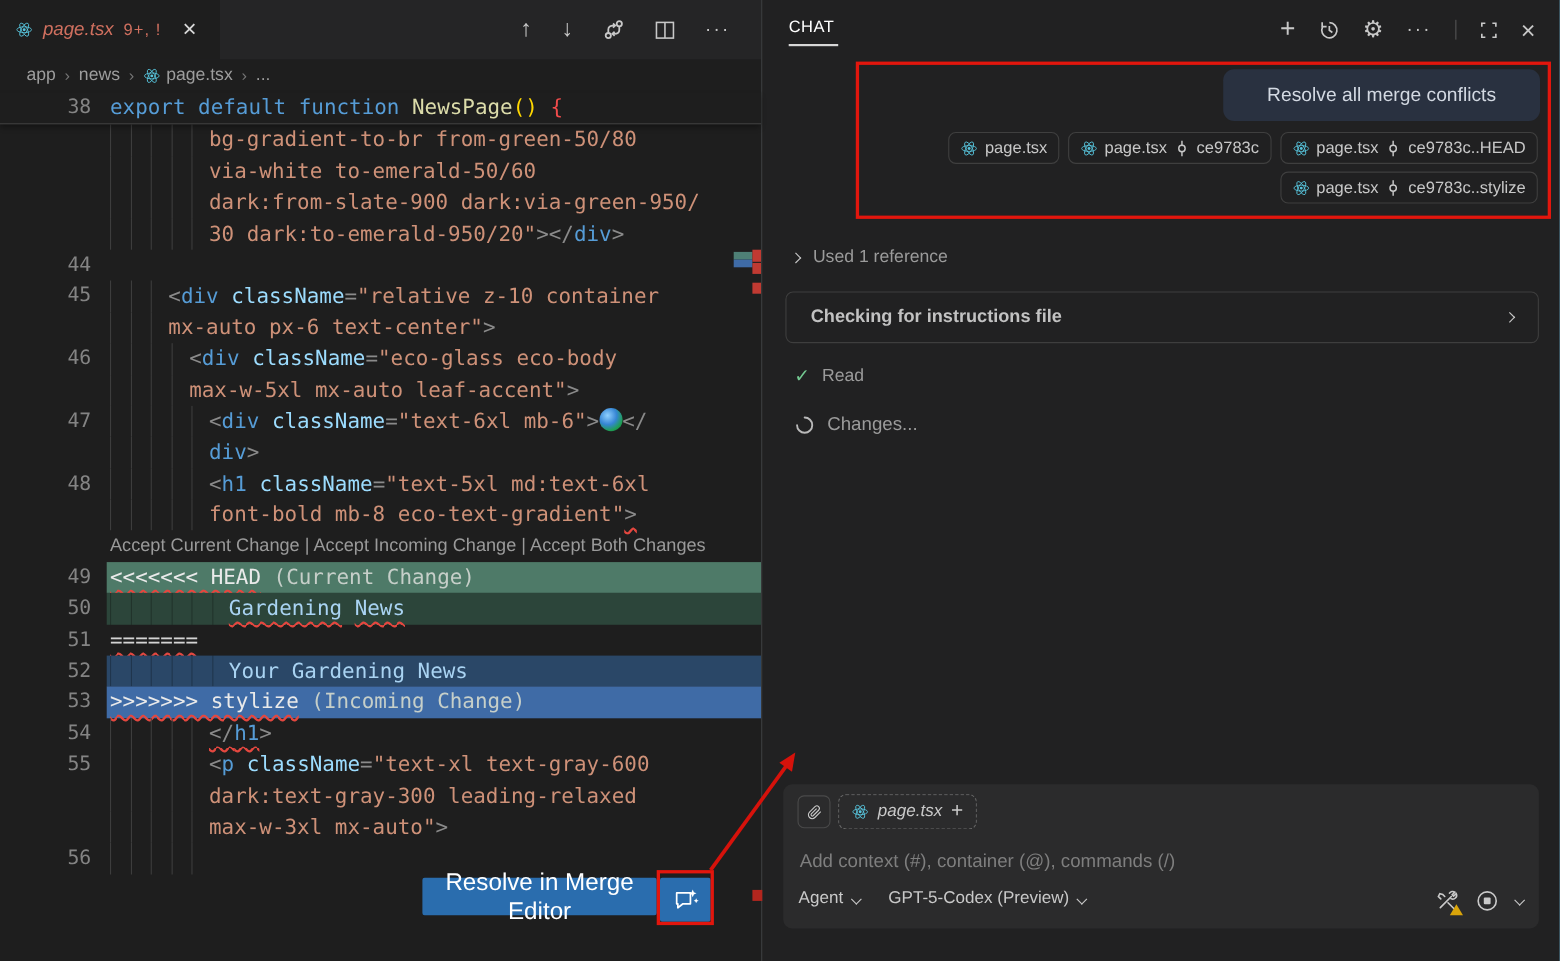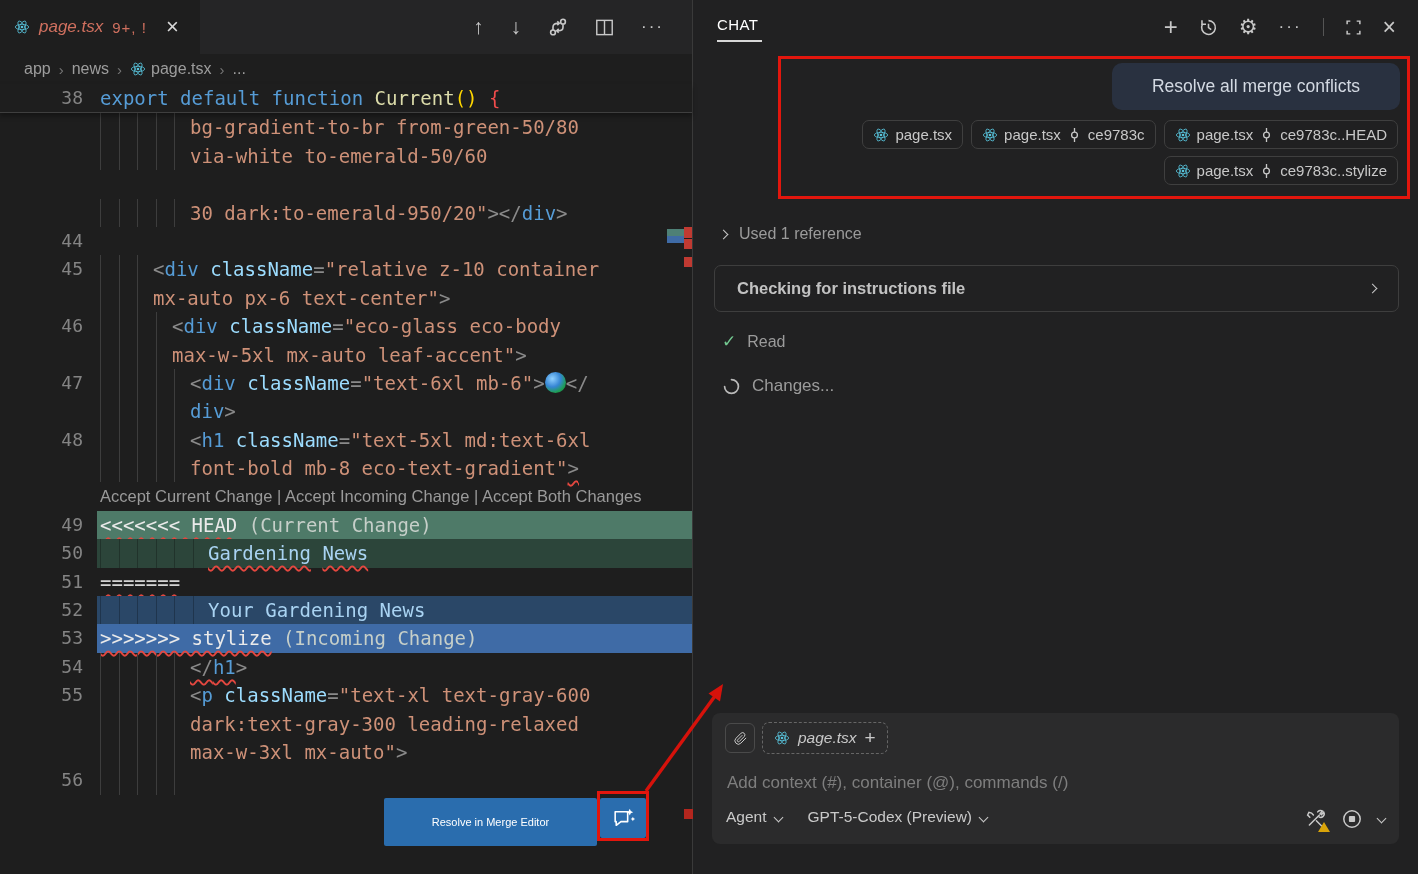--- a/index.html
+++ b/index.html
@@ -42,22 +42,22 @@
   .r{color:#f14c4c} .m{color:#eaeaea} .mh{color:#c6cfc9} .mt{color:#a9d3f2}
   .sq { text-decoration:underline; text-decoration-style:wavy; text-decoration-color:#e4473f;
         text-decoration-thickness:1.5px; text-underline-offset:5px; text-decoration-skip-ink:none; }
   .globe { display:inline-block; width:21px; height:21px; border-radius:50%; vertical-align:-3px;
            background:radial-gradient(circle at 35% 32%, #8fd0ff 0%, #3585d4 42%, #1f9e55 70%, #0d6b3c 100%); }
 
   .lensrow { font-family:"Liberation Sans",sans-serif; font-size:16.5px; color:#9a9a9a;
              line-height:28.4px; padding-left:3px; white-space:pre; }
   .lens-link { cursor:pointer; }
 
-  .resolve-btn { position:absolute; left:384px; top:798px; width:213px; height:48px; background:#2a6dae;
-                 color:#fff; font-size:11px; display:flex; align-items:center; justify-content:center;
+  .resolve-btn { position:absolute; left:384px; top:798px; width:213px; height:34px; background:#2a6dae;
+                 color:#fff; font-size:22px; display:flex; align-items:center; justify-content:center;
                  border:none; border-radius:2px; cursor:pointer; font-family:"Liberation Sans",sans-serif; }
   .resolve-ico { position:absolute; left:600px; top:798px; width:46px; height:40px; background:#2a6dae;
                  display:flex; align-items:center; justify-content:center; cursor:pointer; border-radius:2px; }
 
   
   .ruler-mark { position:absolute; }
 
   
   .chat-pane { position:absolute; left:692px; top:0; width:726px; height:874px;
                background:#212122; border-left:1px solid #3a3a3a; }
@@ -186,35 +186,36 @@
         </span>
         <span class="sep">›</span>
         <span class="bc-item">
           <span>...</span>
         </span>
       </div>
 
     <div class="sticky-row mono" id="sticky-host">
         <div class="crow">
           <span class="lnum">38</span>
-          <div class="lbody"><span class="ltext" style="padding-left: 3px;"><span class="k">export default function </span><span class="f">Current</span><span class="y">()</span><span class="w"> </span><span class="r">{</span></span></div>
+          <div class="lbody"><span class="ltext" style="padding-left: 3px;"><span class="k">export default function </span><span class="f">NewsPage</span><span class="y">()</span><span class="w"> </span><span class="r">{</span></span></div>
         </div>
       </div>
 
     <div id="code-rows" class="mono">
         <div class="crow">
           <span class="lnum"></span>
           <div class="lbody"><span class="gd" style="left: 3px;"></span><span class="gd" style="left: 21.5px;"></span><span class="gd" style="left: 40px;"></span><span class="gd" style="left: 58.5px;"></span><span class="gd" style="left: 77px;"></span><span class="ltext" style="padding-left: 93px;"><span class="s">bg-gradient-to-br from-green-50/80</span></span></div>
         </div>
         <div class="crow">
           <span class="lnum"></span>
           <div class="lbody"><span class="gd" style="left: 3px;"></span><span class="gd" style="left: 21.5px;"></span><span class="gd" style="left: 40px;"></span><span class="gd" style="left: 58.5px;"></span><span class="gd" style="left: 77px;"></span><span class="ltext" style="padding-left: 93px;"><span class="s">via-white to-emerald-50/60</span></span></div>
         </div>
         <div class="crow">
           <span class="lnum"></span>
+          <div class="lbody"><span class="gd" style="left: 3px;"></span><span class="gd" style="left: 21.5px;"></span><span class="gd" style="left: 40px;"></span><span class="gd" style="left: 58.5px;"></span><span class="gd" style="left: 77px;"></span><span class="ltext" style="padding-left: 93px;"><span class="s">dark:from-slate-900 dark:via-green-950/</span></span></div>
         </div>
         <div class="crow">
           <span class="lnum"></span>
           <div class="lbody"><span class="gd" style="left: 3px;"></span><span class="gd" style="left: 21.5px;"></span><span class="gd" style="left: 40px;"></span><span class="gd" style="left: 58.5px;"></span><span class="gd" style="left: 77px;"></span><span class="ltext" style="padding-left: 93px;"><span class="s">30 dark:to-emerald-950/20"</span><span class="p">&gt;&lt;/</span><span class="t">div</span><span class="p">&gt;</span></span></div>
         </div>
         <div class="crow">
           <span class="lnum">44</span>
           <div class="lbody"><span class="ltext" style="padding-left: 0px;"></span></div>
         </div>
         <div class="crow">

